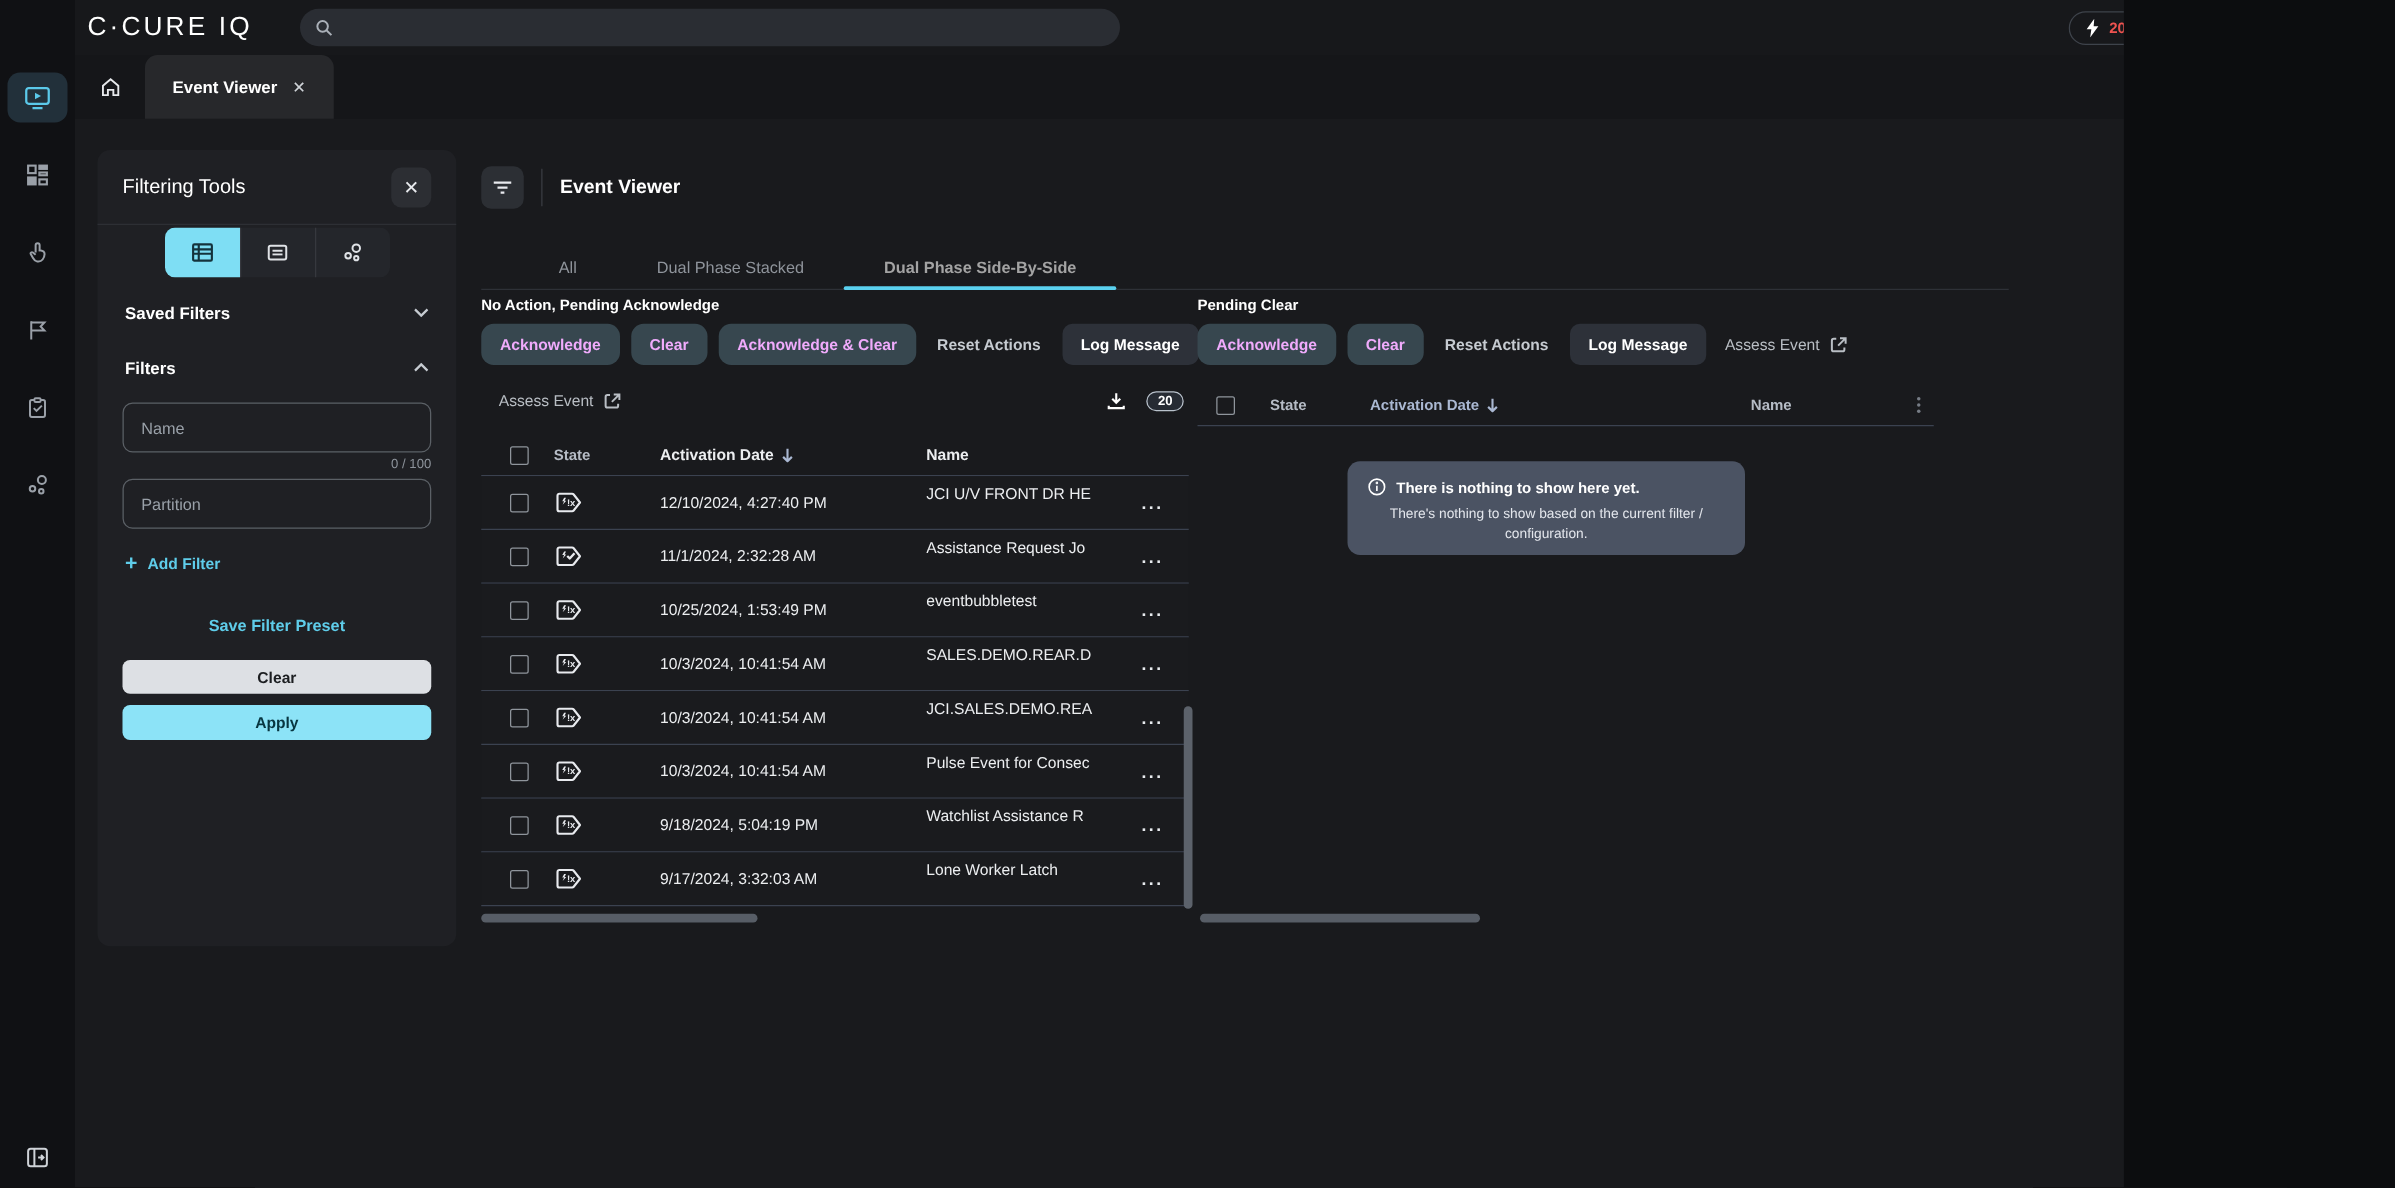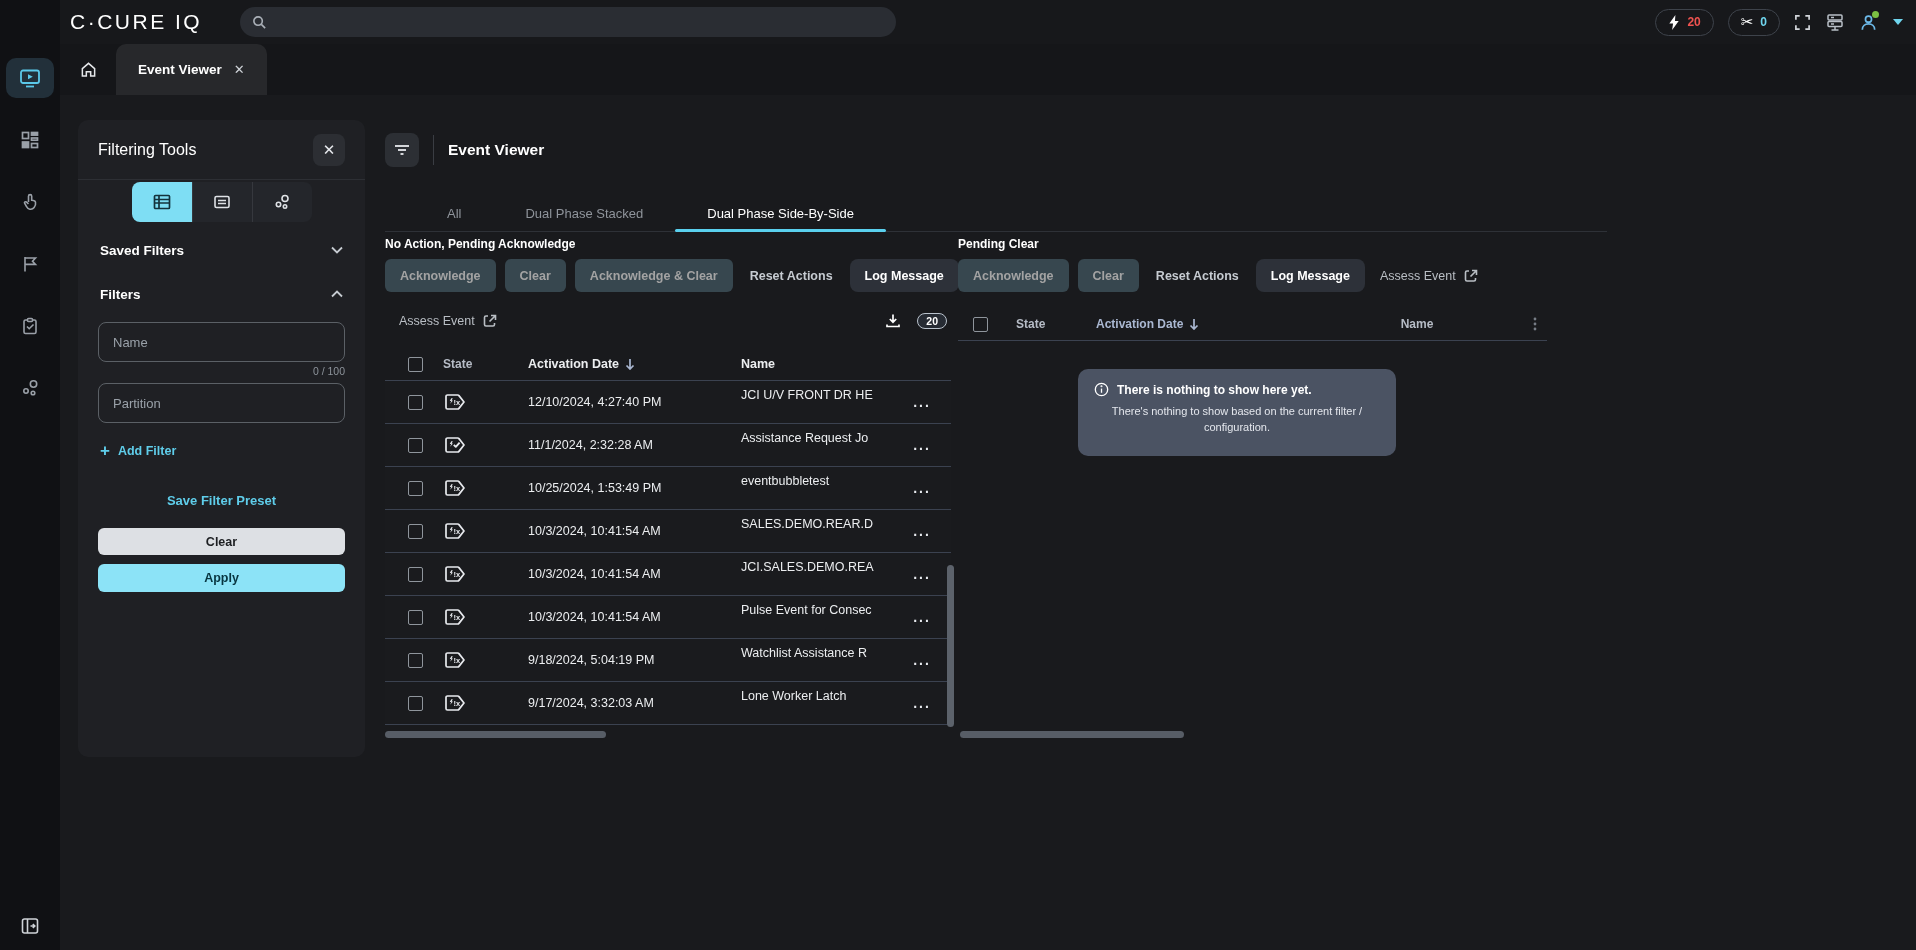--- a/index.html
+++ b/index.html
@@ -1,18 +1,18 @@
 <!DOCTYPE html>
 <html><head>
 <meta charset="utf-8">
 <style>
   * { margin:0; padding:0; box-sizing:border-box; }
   html,body { background:#0c0d0f; }
   body { font-family:"Liberation Sans", sans-serif; }
-  #root { position:relative; width:1916px; height:950px; overflow:hidden; background:#191a1d; }
+  #root { position:relative; width:1699px; height:950px; overflow:hidden; background:#191a1d; }
 
   
   .topbar { position:absolute; left:0; top:0; width:1916px; height:44px; background:#17181b; z-index:5; }
   .logo { position:absolute; left:70px; top:0; height:44px; display:flex; align-items:center;
           color:#fff; font-size:21px; letter-spacing:2.5px; font-weight:400; }
   .search { position:absolute; left:240px; top:7px; width:656px; height:30px; border-radius:15px;
             background:#2a2d33; display:flex; align-items:center; padding-left:12px; }
   .search input { background:transparent; border:none; outline:none; color:#dfe2e6; font-size:13px;
                   width:600px; margin-left:8px; font-family:inherit; }
   .tb-right { position:absolute; right:12px; top:0; height:44px; display:flex; align-items:center; gap:14px; }
@@ -76,30 +76,30 @@
   
   .main { position:absolute; left:325px; top:0; width:1225px; height:855px; }
   .ev-head { position:absolute; left:0; top:38px; height:34px; display:flex; align-items:center; gap:14px; }
   .filter-btn { width:34px; height:34px; border-radius:8px; background:#2c2f34; display:flex;
                 align-items:center; justify-content:center; cursor:pointer; }
   .vdiv { width:1px; height:30px; background:#3a3d43; }
   .ev-title { color:#fff; font-size:15.5px; font-weight:bold; }
   .ev-tabs { position:absolute; left:0; top:100px; width:1222px; height:37px; border-bottom:1px solid #2e3137;
              display:flex; align-items:stretch; padding-left:30px; }
   .ev-tab { padding:0 32px; display:flex; align-items:center; color:#8f949b; font-size:13px; cursor:pointer; position:relative; }
-  .ev-tab-active { color:#ffffff; font-weight:normal; }
+  .ev-tab-active { color:#a3a3a3; font-weight:bold; }
   .ev-tab-active::after { content:""; position:absolute; left:0; right:0; bottom:-1px; height:3px; background:#5ad0ee; border-radius:2px; }
 
   .col-left  { position:absolute; left:0;   top:142px; width:566px; height:512px; }
   .col-right { position:absolute; left:573px; top:142px; width:589px; height:512px; }
   .sec-heading { color:#fff; font-size:12px; font-weight:bold; }
   .btn-row { display:flex; align-items:center; gap:9px; margin-top:8px; height:33px; }
   .btn { height:33px; border:none; border-radius:6px; font-size:12.5px; font-weight:bold;
          font-family:inherit; padding:0 15px; cursor:pointer; white-space:nowrap; }
-  .btn-dis { background:#37474f; color:#a3a3a3; }
+  .btn-dis { background:#37474f; color:#f0abfc;border-radius:10px; }
   .btn-text { background:transparent; color:#c6cbd1; padding:0 8px; }
   .btn-dark { background:#2d3139; color:#fff; border-radius:8px; }
   .assess { display:flex; align-items:center; gap:8px; color:#b9bec4; font-size:12.5px; font-weight:normal; cursor:pointer; }
   .assess-row { margin:16px 0 0 14px; height:26px; display:flex; align-items:center; justify-content:space-between; }
   .assess-right { display:flex; align-items:center; gap:16px; margin-right:4px; }
   .dl-badge { background:#262b33; border:1px solid #b9c2cc; color:#fff; font-size:10.5px; font-weight:bold;
               border-radius:9px; padding:1px 8px; }
 
   .tbl-head { display:flex; align-items:center; height:33px; border-bottom:1px solid #3b4250; }
   .th { font-size:12px; font-weight:bold; color:#b6bcc6; }
@@ -115,21 +115,21 @@
              white-space:nowrap; overflow:hidden; }
   .c-menu  { width:46px; color:#e8ebef; font-weight:bold; letter-spacing:2px; font-size:14px; cursor:pointer; text-align:center; }
 
   
   .r-cb   { width:58px; padding-left:15px; display:flex; }
   .r-state{ width:80px; }
   .r-date { width:205px; }
   .r-name { flex:1; text-align:center; }
   .r-opts { width:14px; color:#777d86; display:flex; align-items:center; }
 
-  .empty-box { margin:28px 0 0 120px; width:318px; background:#4b5363; border-radius:10px; padding:13px 16px 20px; }
+  .empty-box { margin:28px 0 0 120px; width:318px; background:#4b5363; border-radius:10px; padding:13px 16px 8px; }
   .empty-t1 { display:flex; align-items:center; gap:8px; color:#fff; font-size:12px; font-weight:bold; }
   .empty-t2 { color:#e4e7ed; font-size:11px; text-align:center; margin-top:7px; line-height:1.45; }
 
   .hthumb { position:absolute; height:7px; border-radius:4px; background:#575d66; cursor:pointer; }
   .vthumb { position:absolute; width:7px; border-radius:4px; background:#5c626b; cursor:pointer; }
   svg { display:block; }
 </style>
 </head>
 <body>
 

